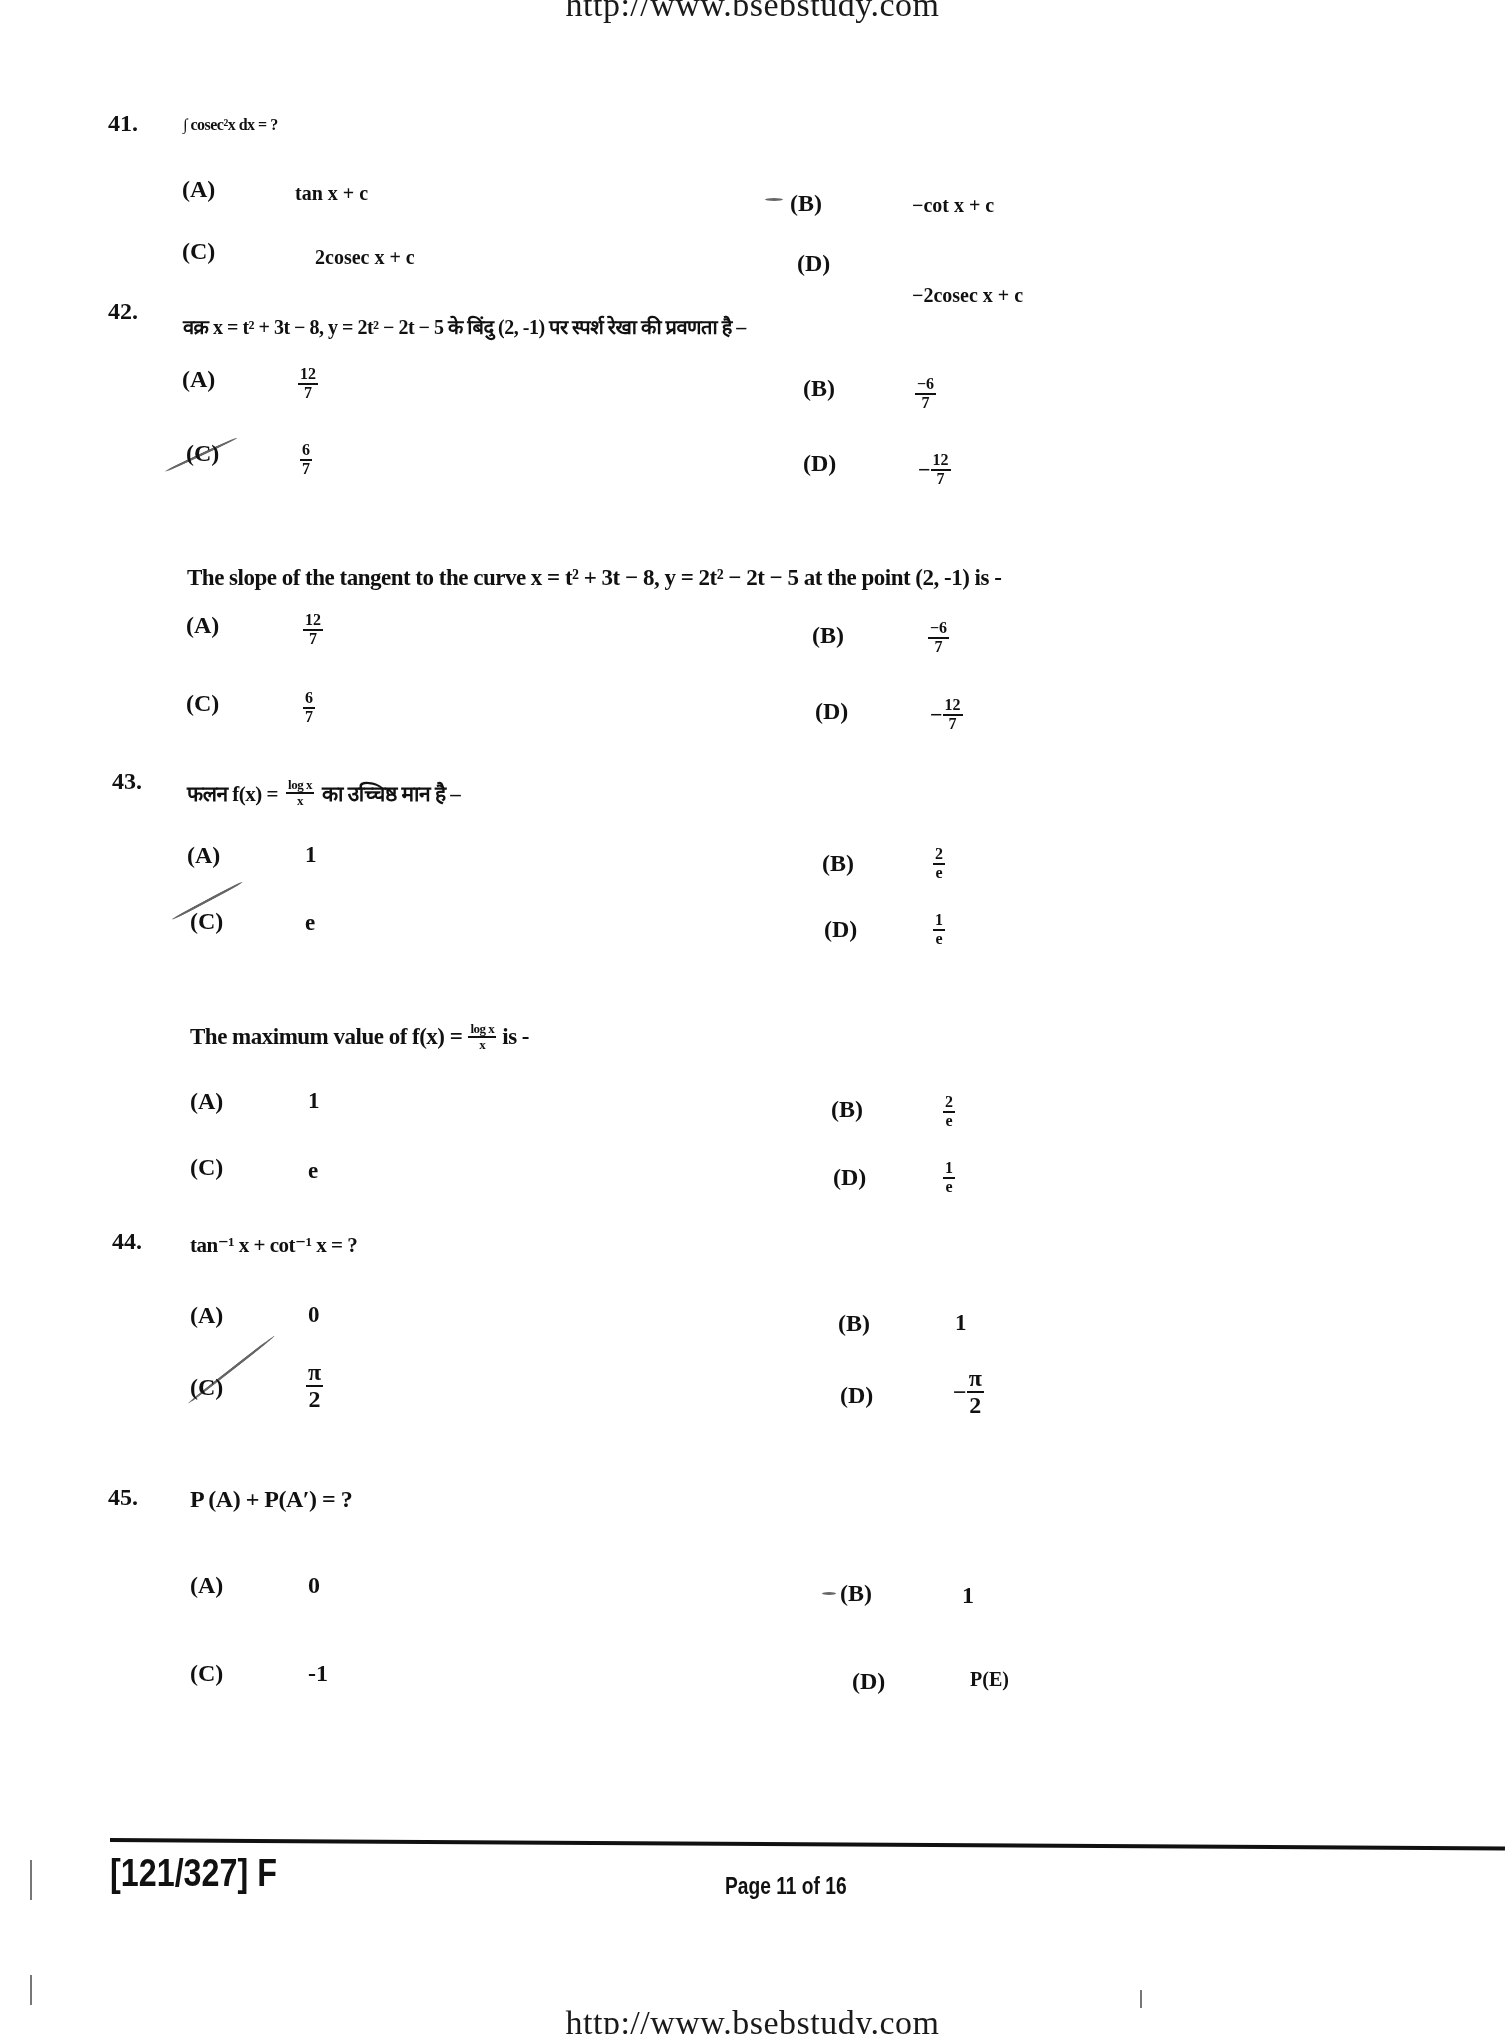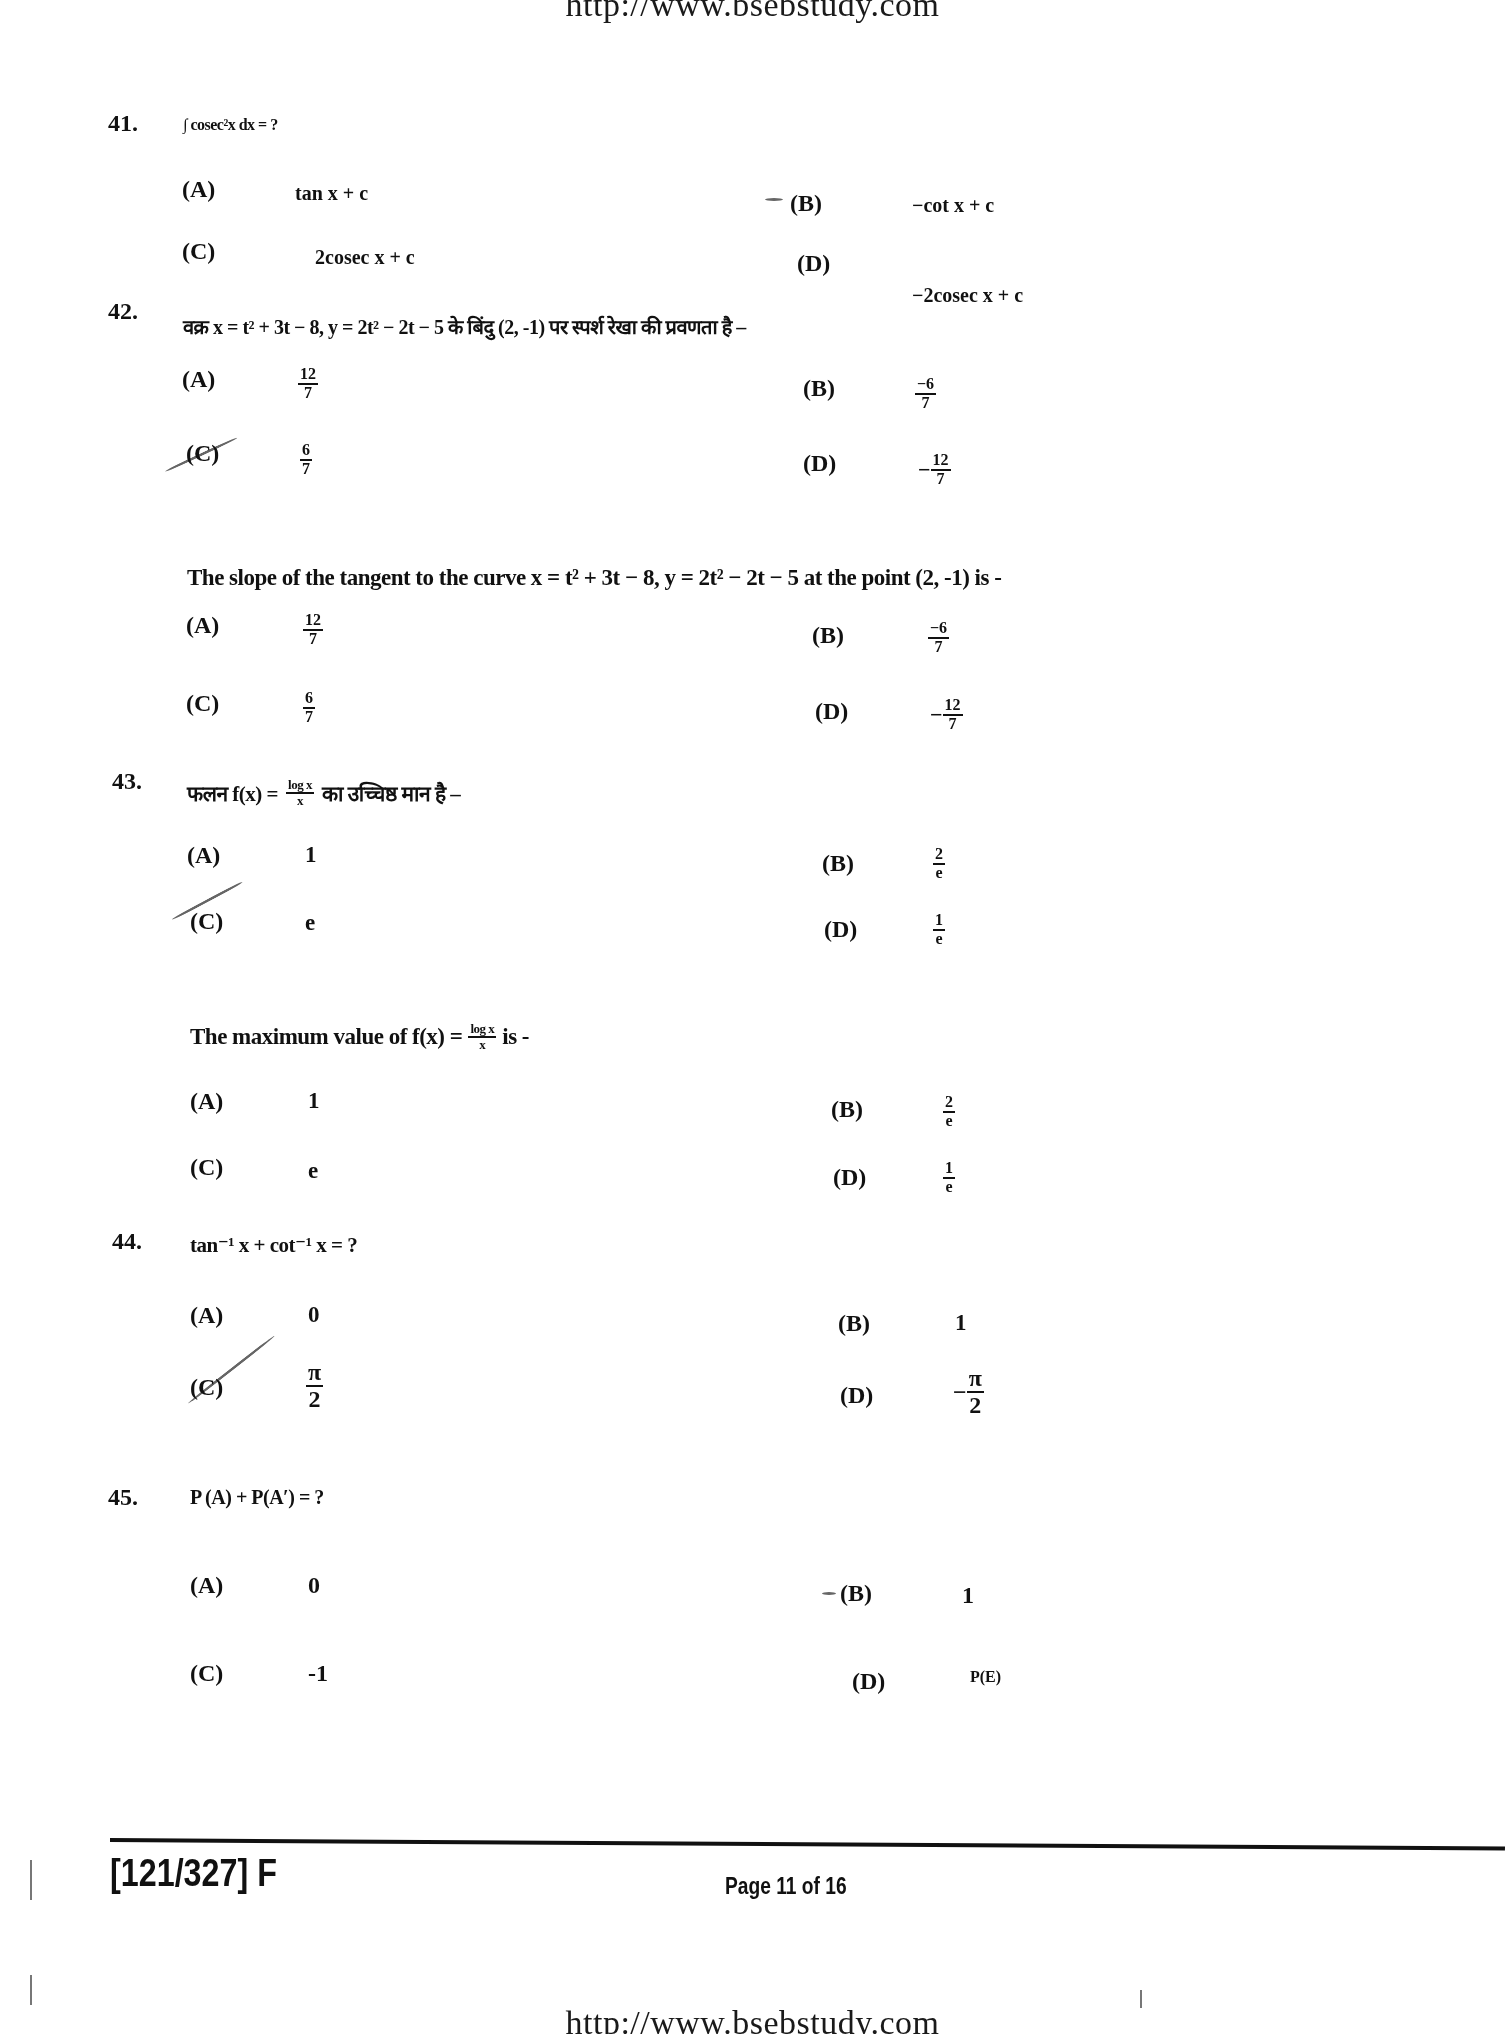--- a/index.html
+++ b/index.html
@@ -169,30 +169,30 @@
     <span style="font-weight:bold;font-size:24px;">−</span>
     <span class="frac big">
       <span class="num">π</span>
       <span>2</span>
     </span>
   </div>
 </div>
 
 <div>
   <div class="abs qnum" style="left:108px;top:1484px;">45.</div>
-  <div class="abs qtext" style="left:190px;top:1486px;font-size:20px;">P (A) + P(A′) = ?</div>
+  <div class="abs qtext" style="left:190px;top:1486px;font-size:24px;">P (A) + P(A′) = ?</div>
   <div class="abs opt-label" style="left:190px;top:1572px;">(A)</div>
   <div class="abs opt-val" style="left:308px;top:1572px;font-size:24px;">0</div>
   <div class="tick" style="left:822px;top:1592px;width:14px;"></div>
   <div class="abs opt-label" style="left:840px;top:1580px;">(B)</div>
   <div class="abs opt-val" style="left:962px;top:1582px;font-size:24px;">1</div>
   <div class="abs opt-label" style="left:190px;top:1660px;">(C)</div>
   <div class="abs opt-val" style="left:308px;top:1660px;font-size:24px;">-1</div>
   <div class="abs opt-label" style="left:852px;top:1668px;">(D)</div>
-  <div class="abs opt-val" style="left:970px;top:1668px;font-size:16px;">P(E)</div>
+  <div class="abs opt-val" style="left:970px;top:1668px;font-size:20px;">P(E)</div>
 </div>
 
 <div class="rule"></div>
 <div class="footer-code">[121/327] F</div>
 <div class="footer-page">Page 11 of 16</div>
 <div class="margin-line" style="left:30px;top:1860px;height:40px;"></div>
 <div class="margin-line" style="left:30px;top:1975px;height:30px;"></div>
 <div class="margin-line" style="left:1140px;top:1990px;height:18px;width:2px;"></div>
 <div class="url bottom">http://www.bsebstudy.com</div>
 

